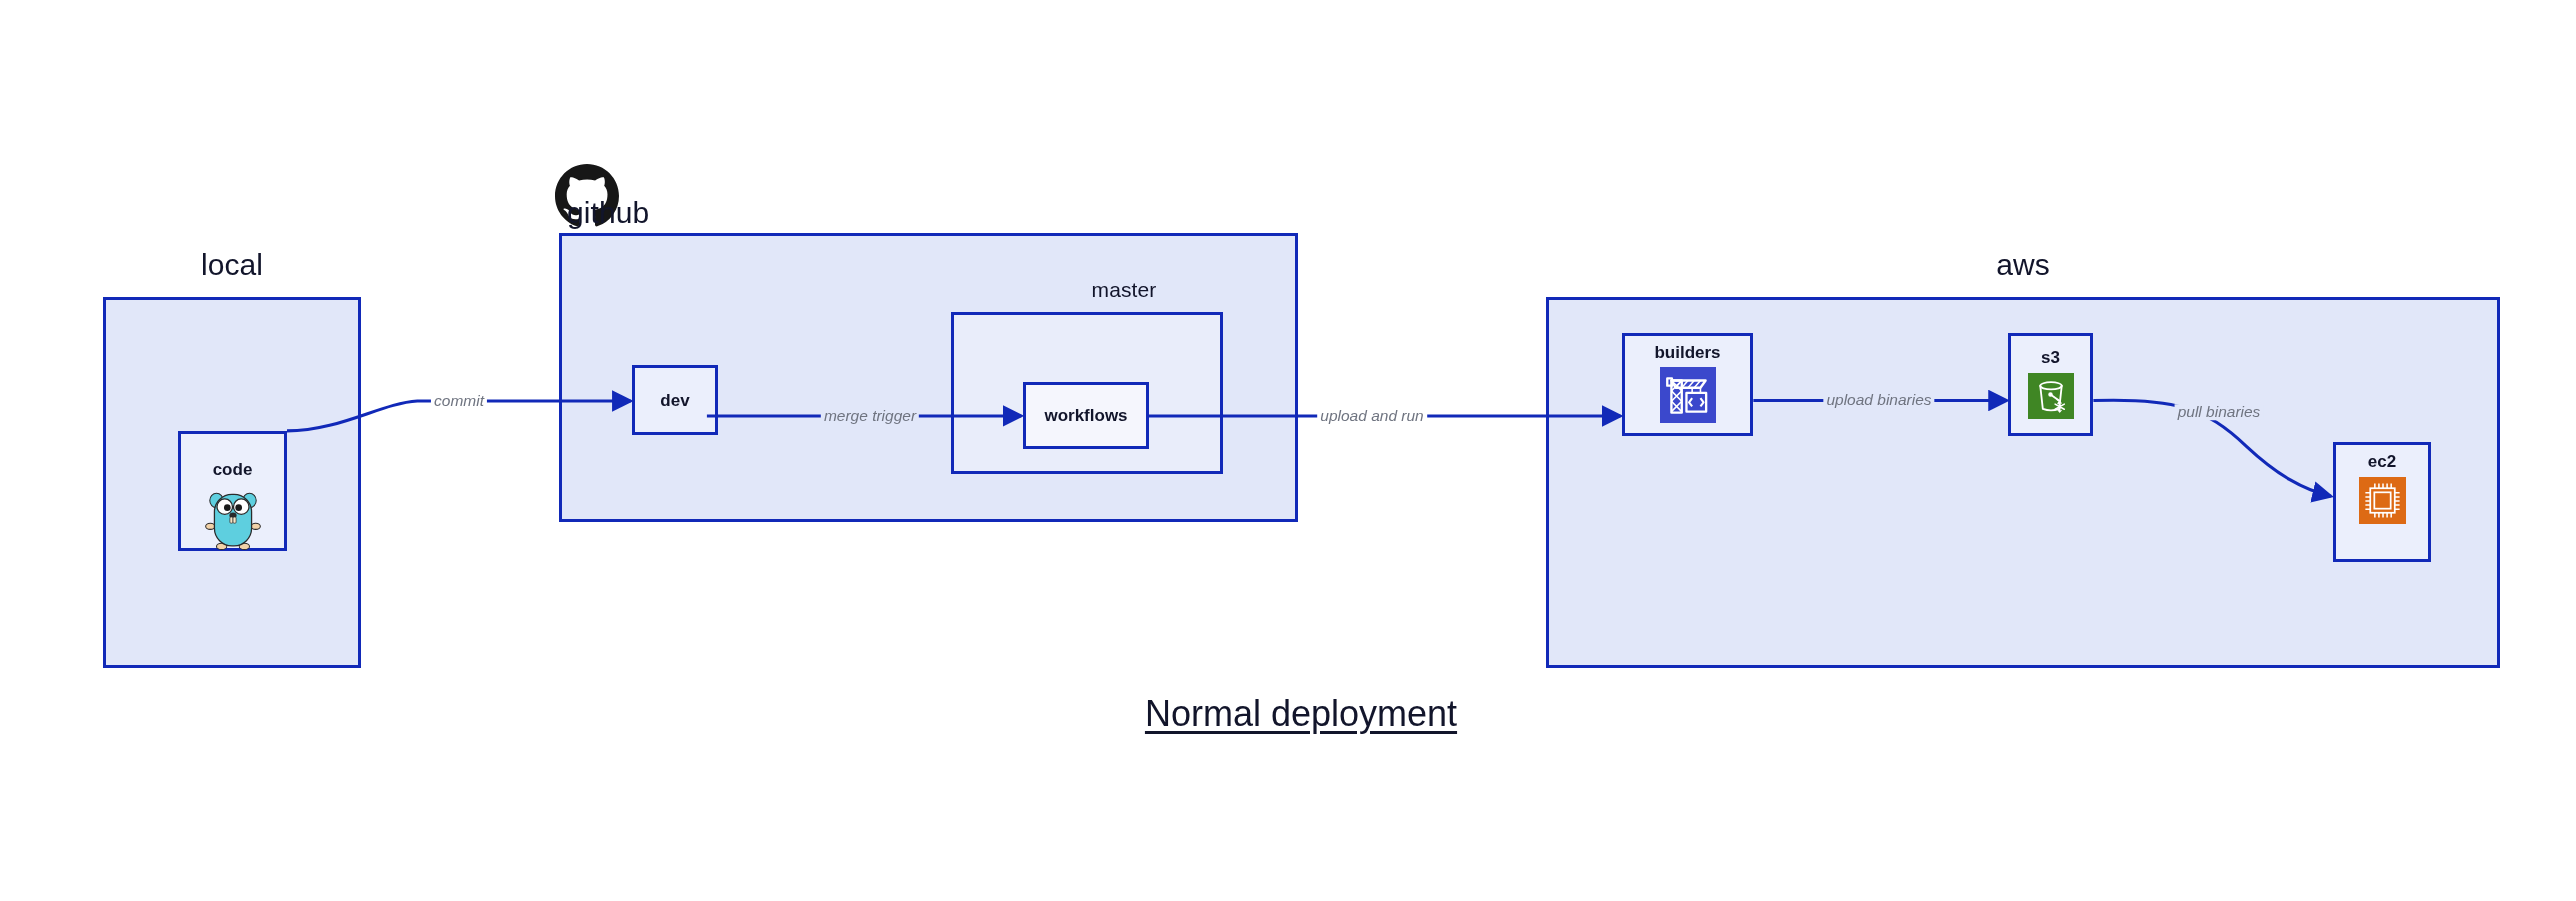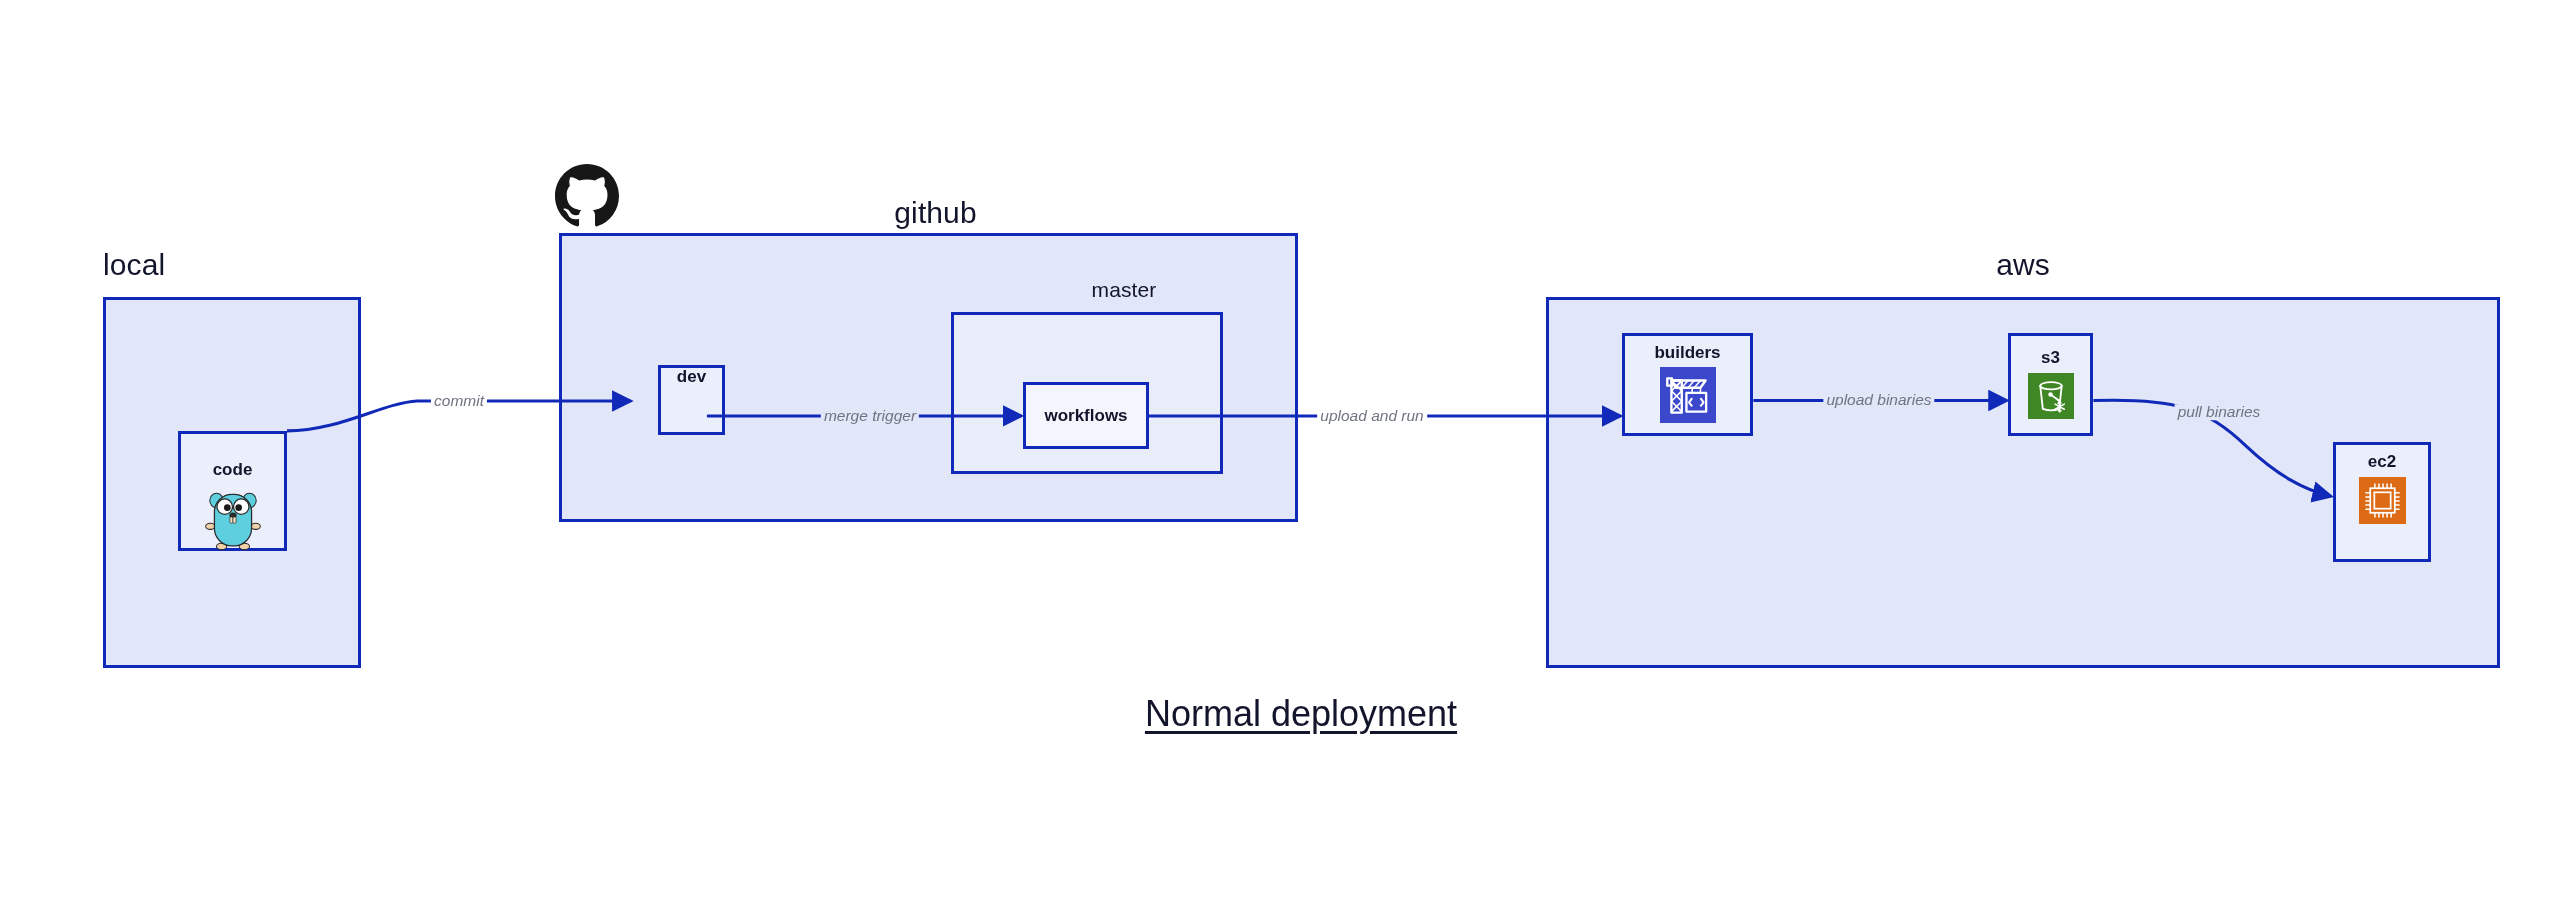--- a/index.html
+++ b/index.html
@@ -98,21 +98,21 @@
   
   .octocat {
     position: absolute;
   }
 </style>
 </head>
 <body>
 
 <div id="canvas">
 
-  <div class="group-label" style="left:103px; top:250px; width:258px; text-align:left;">local</div>
+  <div class="group-label" style="left:103px; top:250px; width:258px; text-align:center;">local</div>
   <div class="group" style="left:103px; top:297px; width:258px; height:371px;"></div>
 
   <div class="node" style="left:178px; top:431px; width:109px; height:120px; padding-top:27px;">
     <div class="node-label">code</div>
     <span class="node-icon" style="margin-top:7.2px;">
       <svg width="60" height="65" viewBox="0 0 116 126">
 
         <ellipse cx="26" cy="30" rx="13" ry="14" fill="#5ecfdf" stroke="#2b2b2b" stroke-width="2"></ellipse>
         <ellipse cx="90" cy="30" rx="13" ry="14" fill="#5ecfdf" stroke="#2b2b2b" stroke-width="2"></ellipse>
 
@@ -143,24 +143,24 @@
                0-.19-.01-.82-.01-1.49-2.01.37-2.53-.49-2.69-.94-.09-.23-.48-.94-.82-1.13
                -.28-.15-.68-.52-.01-.53.63-.01 1.08.58 1.23.82.72 1.21 1.87.87 2.33.66
                .07-.52.28-.87.51-1.07-1.78-.2-3.64-.89-3.64-3.95 0-.87.31-1.59.82-2.15
                -.08-.2-.36-1.02.08-2.12 0 0 .67-.21 2.2.82.64-.18 1.32-.27 2-.27.68 0 1.36.09 2 .27
                1.53-1.04 2.2-.82 2.2-.82.44 1.1.16 1.92.08 2.12.51.56.82 1.27.82 2.15
                0 3.07-1.87 3.75-3.65 3.95.29.25.54.73.54 1.48 0 1.07-.01 1.93-.01 2.2
                0 .21.15.46.55.38A8.01 8.01 0 0 0 16 8c0-4.42-3.58-8-8-8z"></path>
     </svg>
   </span>
 
-  <div class="group-label" style="left:567px; top:198px; width:737px; text-align:center;">github</div>
+  <div class="group-label" style="left:567px; top:198px; width:737px; text-align:left;">github</div>
   <div class="group" style="left:559px; top:233px; width:739px; height:289px;"></div>
 
-  <div class="node" style="left:632px; top:365px; width:67px; height:70px; justify-content:flex-start;margin-left:26px;">
+  <div class="node" style="left:632px; top:365px; width:86px; height:70px; justify-content:center;">
     <div class="node-label">dev</div>
   </div>
 
   <div class="group-label" style="left:988px; top:279px; width:272px; text-align:center; font-size:21px;">master</div>
   <div class="group sub" style="left:951px; top:312px; width:272px; height:162px;"></div>
 
   <div class="node pale" style="left:1023px; top:382px; width:126px; height:67px; justify-content:center;">
     <div class="node-label">workflows</div>
   </div>
 

